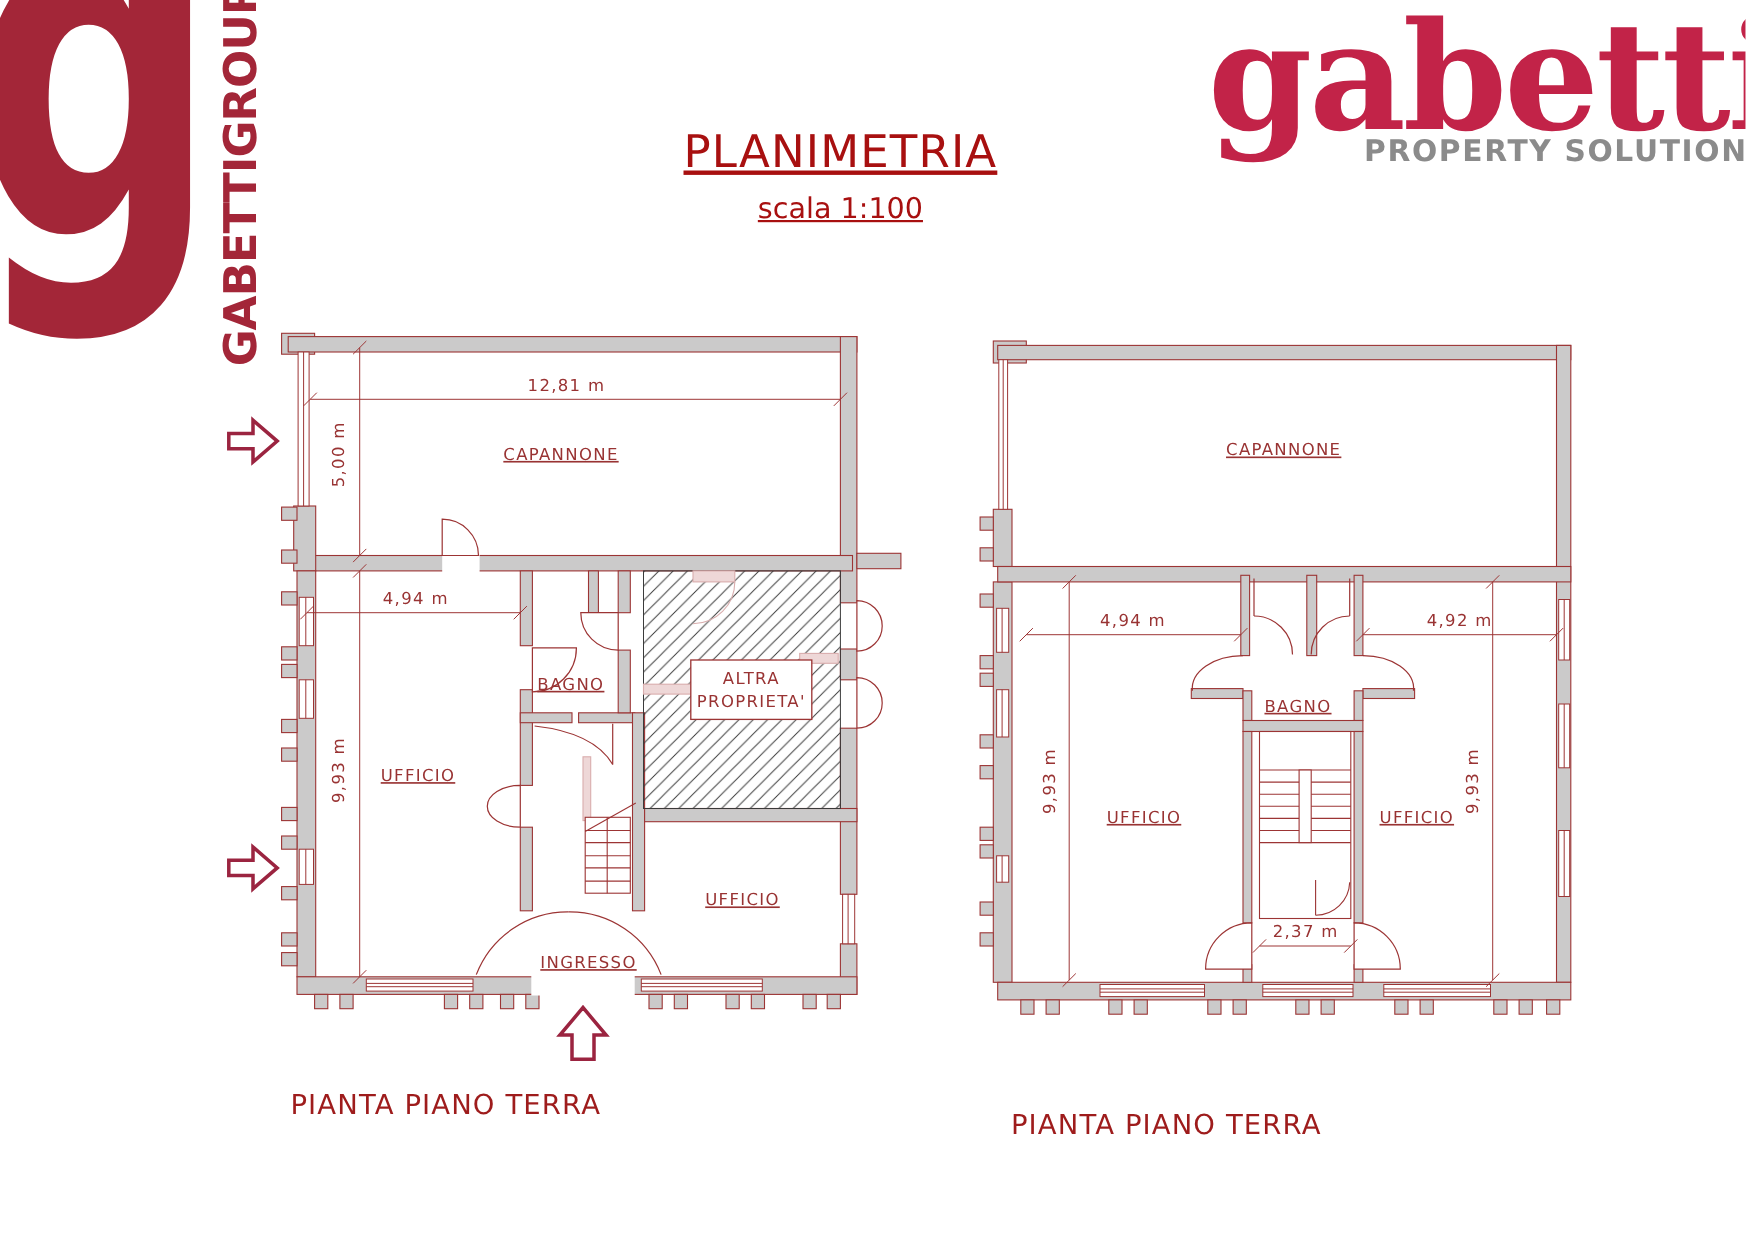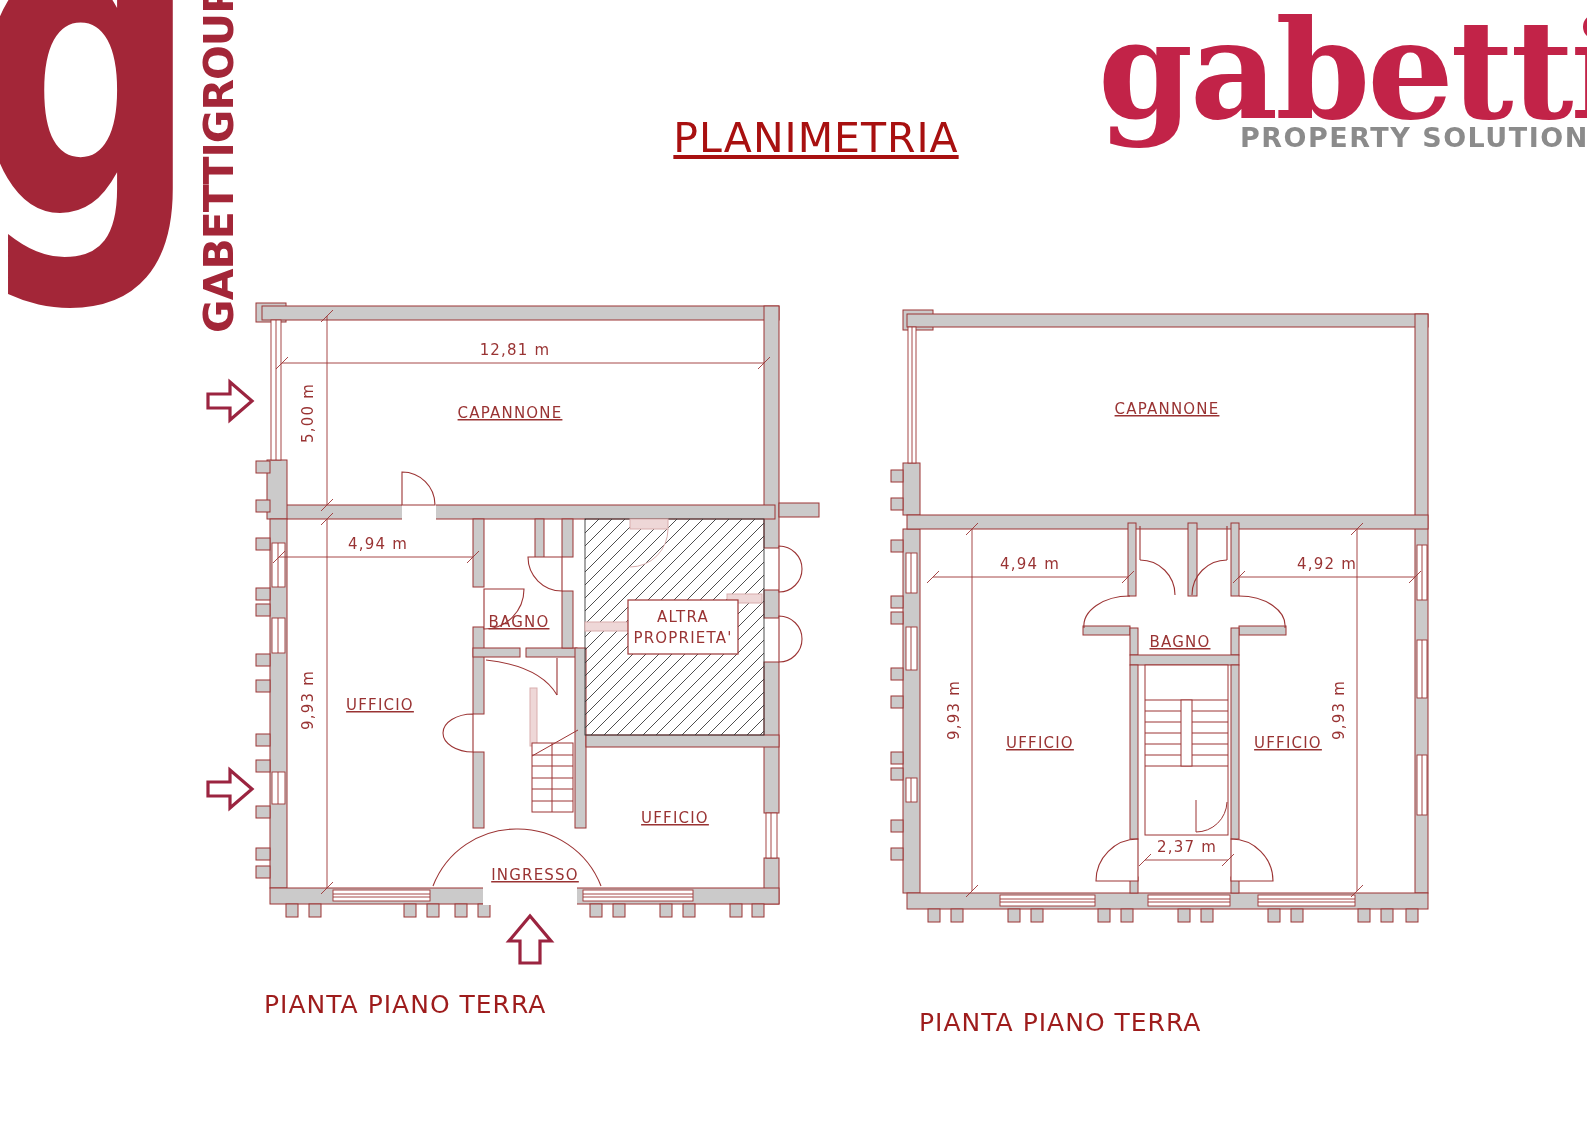--- a/index.html
+++ b/index.html
@@ -1,20 +1,20 @@
 <!DOCTYPE html>
 <html><head>
 <meta charset="utf-8">
 <style>
   html,body{margin:0;padding:0;background:#ffffff;}
   .canvas{position:relative;width:1587px;height:1122px;background:#ffffff;overflow:hidden;
           font-family:"DejaVu Sans",sans-serif;}
   .abs{position:absolute;}
   
-  .title-block{left:616px;top:114px;width:400px;text-align:center;color:#a81010;}
+  .title-block{left:564px;top:114px;width:400px;text-align:center;color:#a81010;}
   .title-main{font-size:41px;letter-spacing:1px;text-decoration:underline;font-weight:500;
               font-family:"DejaVu Sans",sans-serif;}
   .title-scale{margin-top:13px;font-size:26px;text-decoration:underline;
                font-family:"DejaVu Sans",sans-serif;}
   
   .wordmark{left:1098px;top:2px;font-family:"DejaVu Serif",serif;font-weight:bold;
             font-size:136px;line-height:1;letter-spacing:-3px;color:#c22348;}
   .tagline{left:1240px;top:122px;font-size:27px;font-weight:bold;letter-spacing:1.5px;
            color:#8b8b8b;font-family:"DejaVu Sans",sans-serif;white-space:nowrap;}
   
@@ -29,20 +29,21 @@
 
 <div class="canvas">
 
   <svg class="abs" style="left:0;top:0" width="280" height="360">
     <text transform="translate(86,213) scale(0.72,1)" text-anchor="middle" font-family="DejaVu Serif, serif" font-weight="bold" font-size="440" fill="#a32638">g</text>
     <text transform="translate(233,333) rotate(-90)" font-family="DejaVu Sans, sans-serif" font-weight="bold" font-size="41" letter-spacing="-1" fill="#a32638">GABETTIGROUP</text>
   </svg>
 
   <div class="abs title-block">
     <div class="title-main">PLANIMETRIA</div>
+    <div class="title-scale">scala 1:100</div>
   </div>
 
   <div class="abs wordmark">gabetti</div>
   <div class="abs tagline">PROPERTY SOLUTIONS</div>
 
   <svg class="abs" style="left:0;top:0" width="1587" height="1122" viewBox="0 0 1587 1122">
     <defs>
       <pattern id="hatch" width="13" height="13" patternUnits="userSpaceOnUse">
         <path d="M0 13 L13 0 M-3 3 L3 -3 M10 16 L16 10" stroke="#3a3a3a" stroke-width="0.9"></path>
       </pattern>

